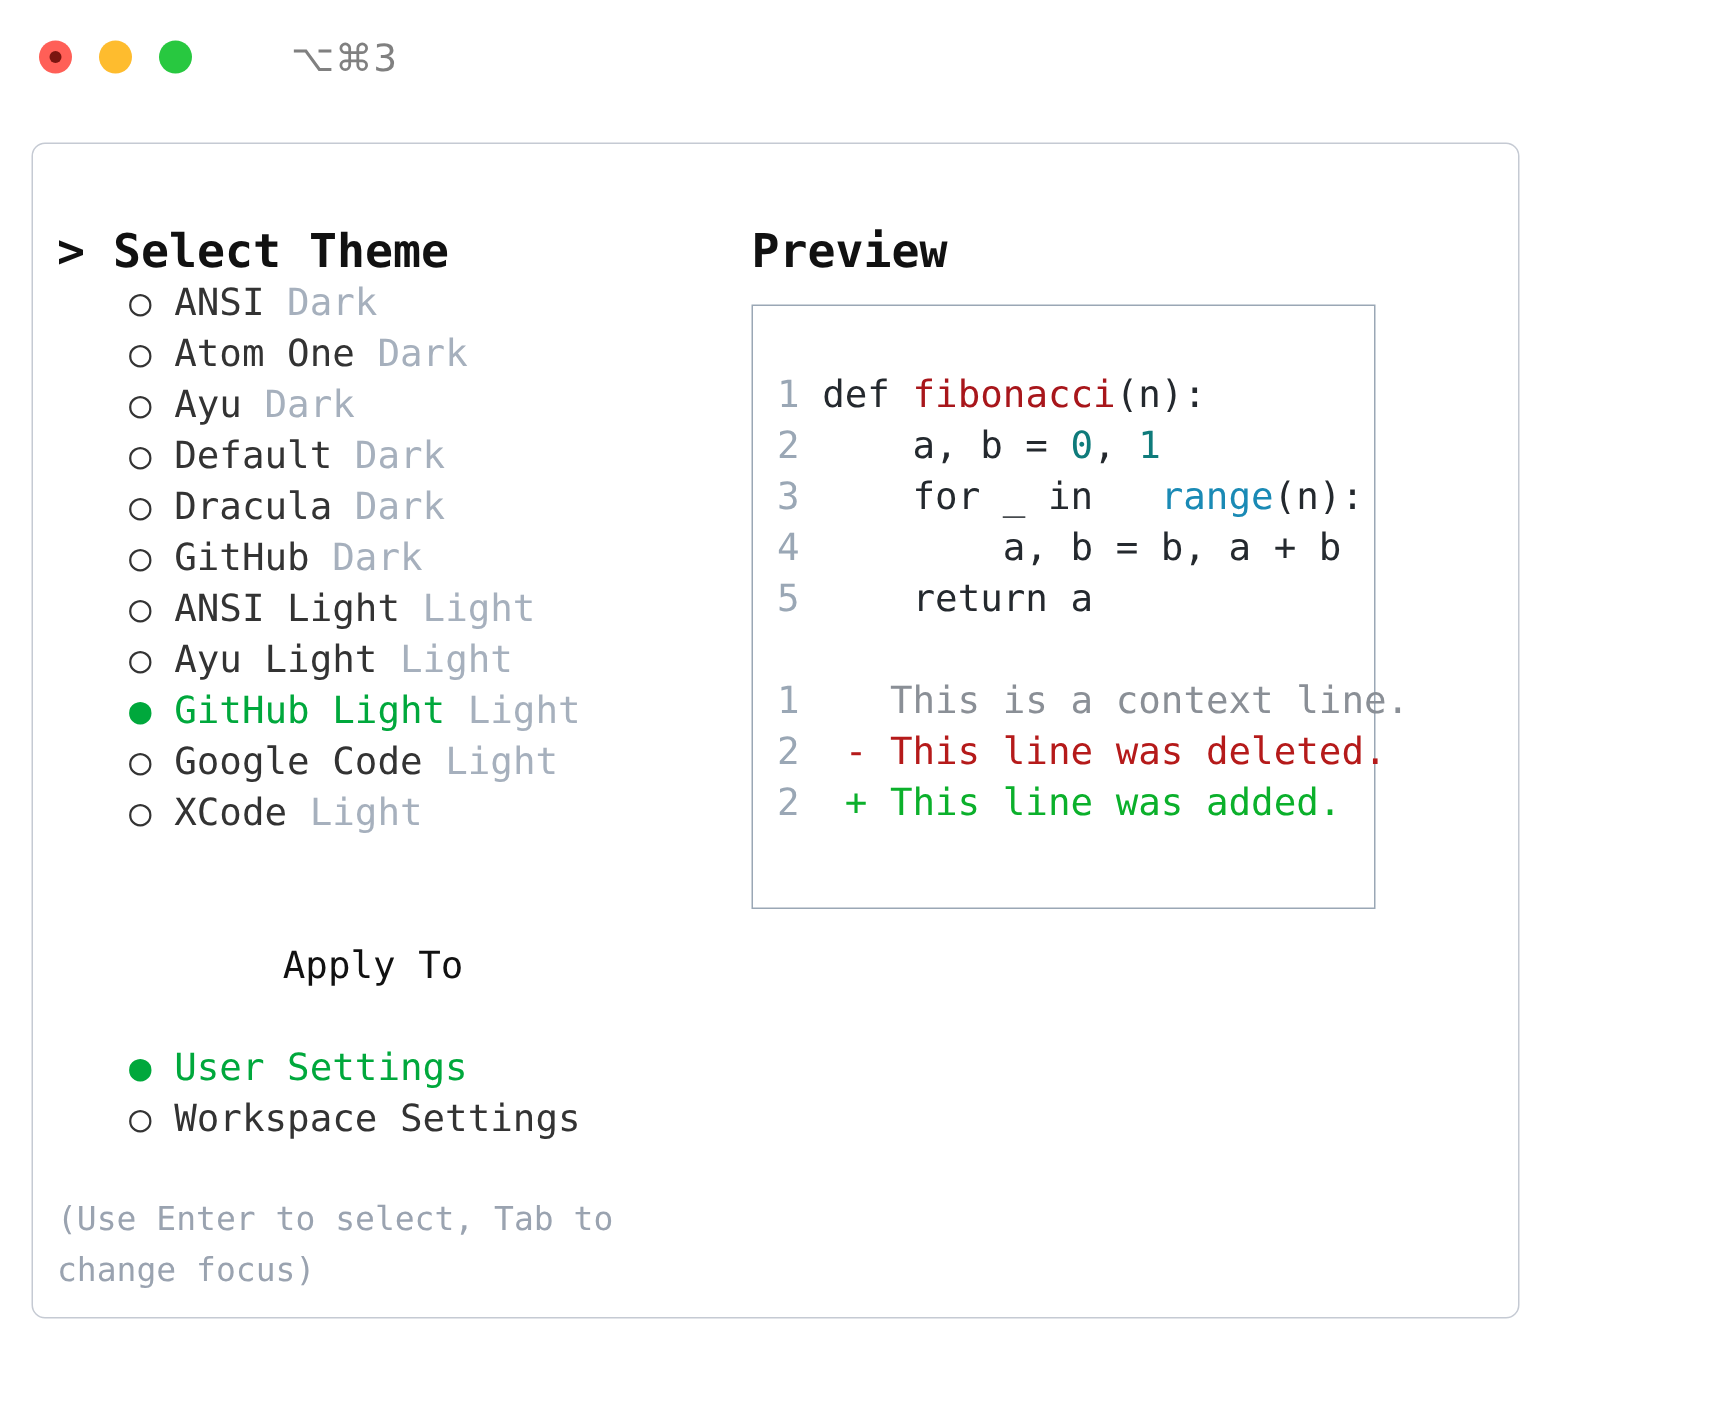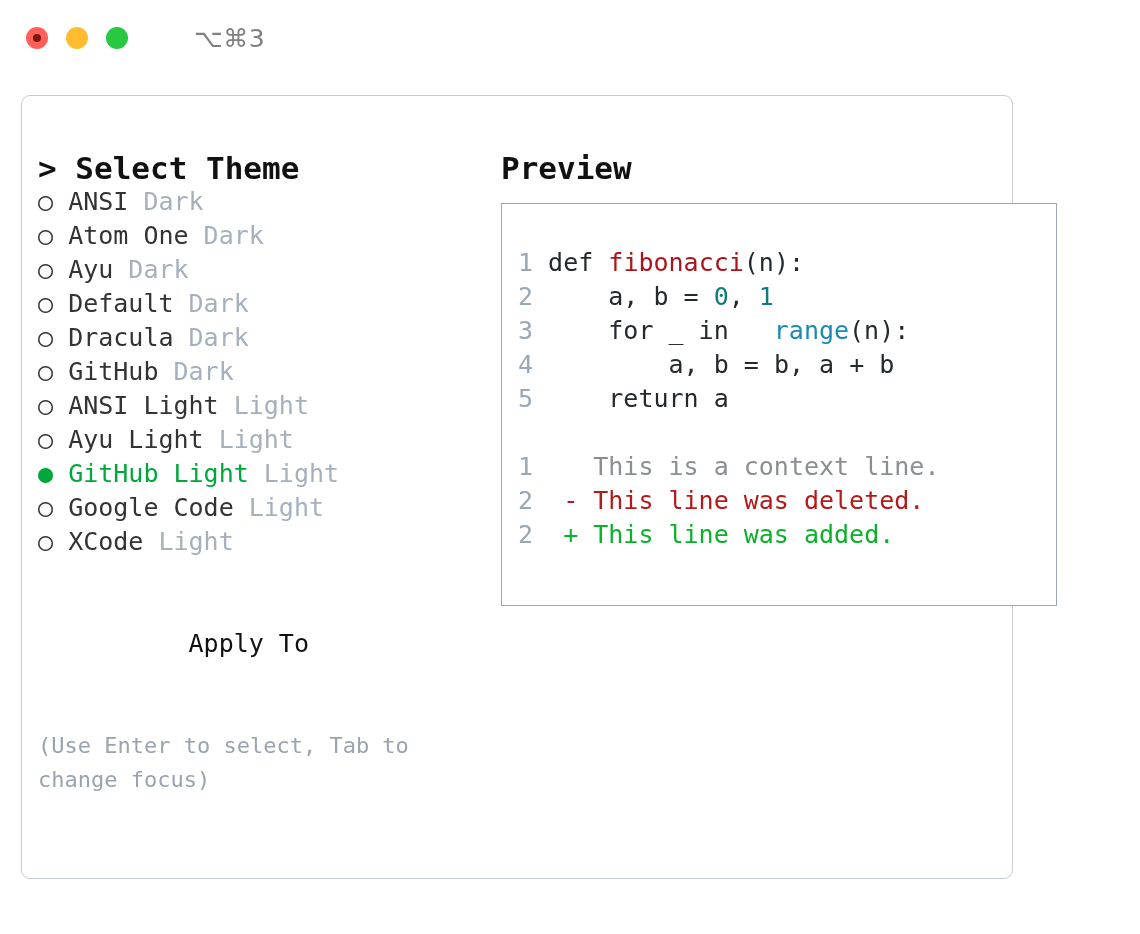--- a/index.html
+++ b/index.html
@@ -84,20 +84,21 @@
     line-height: 34px;
     white-space: pre;
   }
   .list { margin: 0; padding: 0; }
   .opt {
     font-size: 25px;
     line-height: 34px;
     color: #333333;
     white-space: pre;
     display: block;
+    margin-left: 48px;
   }
   .bullet { color: #333333; }
   .opt.selected .bullet { color: #00a83c; }
   .opt.selected .opt-label { color: #00a83c; }
   .opt-label { color: #333333; }
   .opt-tag { color: #a6b0bd; }
 
   .apply-head {
     font-size: 25px;
     line-height: 34px;
@@ -118,21 +119,21 @@
   .right-col {
     position: absolute;
     left: 479px;
     top: 55px;
     width: 490px;
   }
   .preview-box {
     position: absolute;
     left: 479px;
     top: 107px;
-    width: 556px;
+    width: 416px;
     height: 403px;
     border: 1.5px solid #9aa7b5;
     box-sizing: border-box;
     background: #ffffff;
   }
   .code {
     position: absolute;
     left: 16px;
     top: 42px;
     font-size: 25px;
@@ -185,20 +186,24 @@
           <span class="opt"><span class="bullet">○</span> <span class="opt-label">ANSI Light</span> <span class="opt-tag">Light</span></span>
           <span class="opt"><span class="bullet">○</span> <span class="opt-label">Ayu Light</span> <span class="opt-tag">Light</span></span>
           <span class="opt selected"><span class="bullet">●</span> <span class="opt-label">GitHub Light</span> <span class="opt-tag">Light</span></span>
           <span class="opt"><span class="bullet">○</span> <span class="opt-label">Google Code</span> <span class="opt-tag">Light</span></span>
           <span class="opt"><span class="bullet">○</span> <span class="opt-label">XCode</span> <span class="opt-tag">Light</span></span>
         </div>
 
       <div class="apply-head">
         <span>&nbsp;&nbsp;</span><span>Apply To</span>
       </div>
+      <div class="list" id="apply-list">
+          <span class="opt selected"><span class="bullet">●</span> <span class="opt-label">User Settings</span></span>
+          <span class="opt"><span class="bullet">○</span> <span class="opt-label">Workspace Settings</span></span>
+        </div>
 
       <div class="hint">(Use Enter to select, Tab to change focus)</div>
     </div>
 
     <div class="right-col">
       <div class="section-head">Preview</div>
     </div>
 
     <div class="preview-box">
       <div class="code" id="code-block"><span style="display: block;"><span class="ln">1</span> <span class="kw">def </span><span class="fn">fibonacci</span><span class="plain">(n):</span></span><span style="display: block;"><span class="ln">2</span> <span class="plain">    a, b = </span><span class="num">0</span><span class="plain">, </span><span class="num">1</span></span><span style="display: block;"><span class="ln">3</span> <span class="kw">    for _ in </span><span class="bi">range</span><span class="plain">(n):</span></span><span style="display: block;"><span class="ln">4</span> <span class="plain">        a, b = b, a + b</span></span><span style="display: block;"><span class="ln">5</span> <span class="kw">    return a</span></span><span class="spacer"></span><span style="display: block;"><span class="ln">1</span><span class="diff-ctx">    This is a context line.</span></span><span style="display: block;"><span class="ln">2</span><span class="diff-del">  - This line was deleted.</span></span><span style="display: block;"><span class="ln">2</span><span class="diff-add">  + This line was added.</span></span></div>

